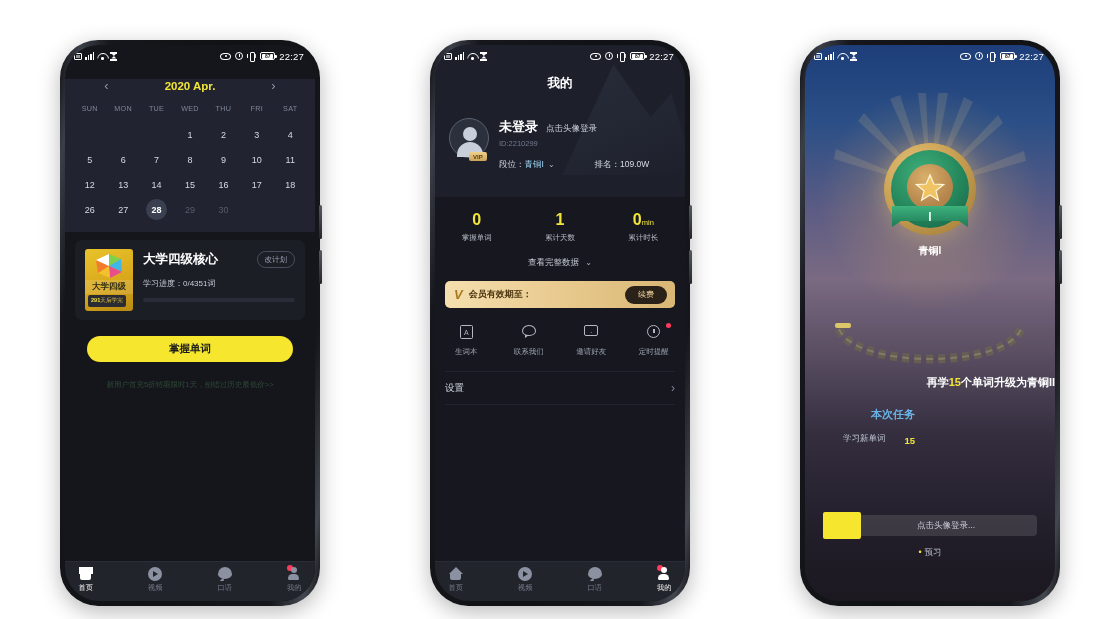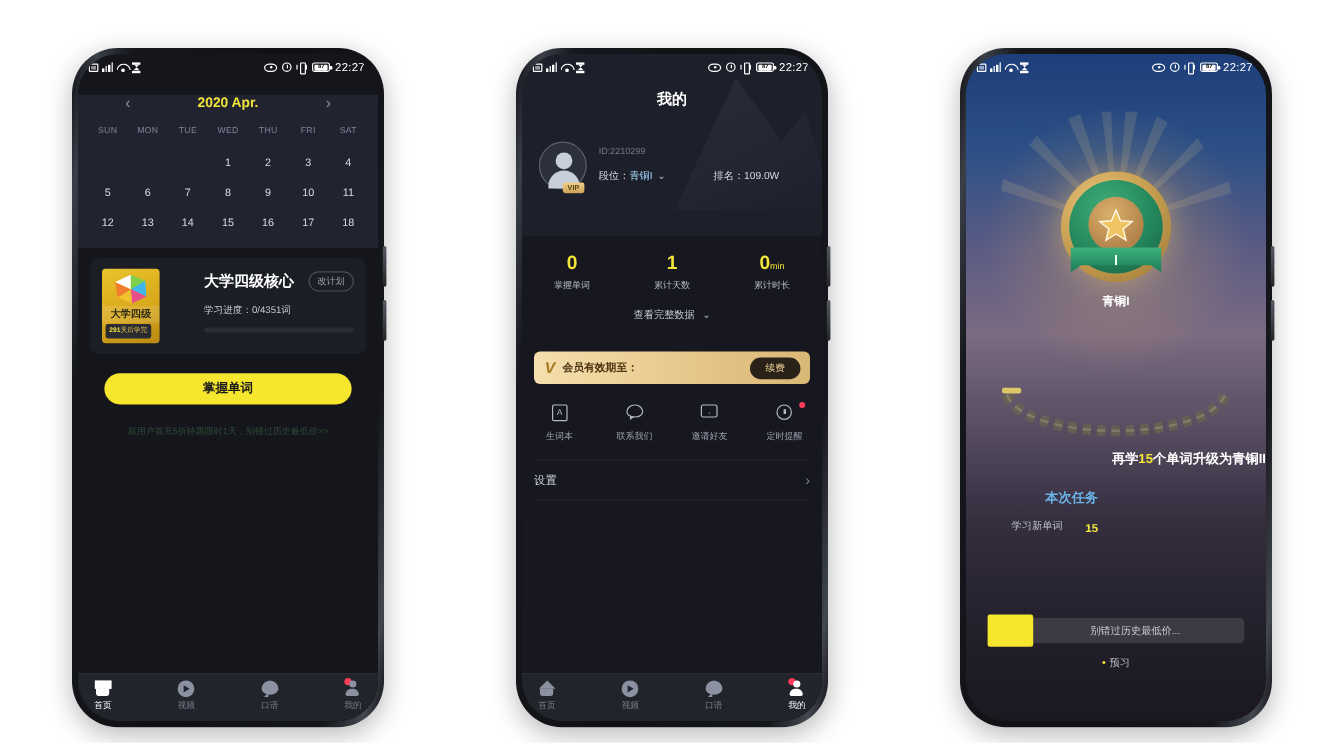--- a/index.html
+++ b/index.html
@@ -91,21 +91,21 @@
   .p1-body { background: #15161c; height: 100%; padding-top: 8px; }
   .bookcard { margin: 0 10px; background:#1c1e26; border-radius:7px; padding:9px 10px; display:flex; gap:10px; }
   .cover { width: 48px; height: 62px; border-radius: 3px; position: relative; overflow: hidden; flex:none;
     background: linear-gradient(160deg,#e8c32b 0%,#d9a81c 55%,#b98a12 100%); }
   .cover .pin { position:absolute; left:9px; top:4px; width:30px; height:26px; }
   .cover .cname { position:absolute; left:0; right:0; top:31px; text-align:center; color:#2e2b14; font-size:8.5px; font-weight:700;
     background: rgba(255,255,255,.12); padding:1px 0; }
   .cover .ctag { position:absolute; left:3px; bottom:4px; background:#2b2c33; color:#e6c64a; font-size:5.6px;
     padding:2px 3px; border-radius:2px; }
   .cover .ctag b { color:#f2e53a; }
-  .book-main { flex:1; min-width:0; padding-top:2px;margin-left:27px; }
+  .book-main { flex:1; min-width:0; padding-top:2px; }
   .book-row1 { display:flex; align-items:center; justify-content:space-between; }
   .book-title { color:#fff; font-size:12.5px; font-weight:700; }
   .chip { border:1px solid #4a4f5e; color:#9aa1b1; font-size:7.5px; border-radius:9px; padding:2.5px 7px; }
   .book-prog { color:#c6cbd6; font-size:8px; margin-top:10px; }
   .prog-track { margin-top:9px; height:4px; border-radius:3px; background:#2a2d37; }
   .startbtn { margin: 16px 22px 0; height:26px; border-radius:13px; background:#f6e62e;
     display:flex; align-items:center; justify-content:center; color:#1a1a1a; font-size:10.5px; font-weight:700; }
   .promo { margin-top:18px; text-align:center; color:#2f4a36; font-size:7.5px; }
 
   
@@ -147,21 +147,21 @@
   .u-id { color:#727a8c; font-size:7.5px; margin-top:3px; }
   .u-line3 { display:flex; gap:40px; margin-top:11px; align-items:center; }
   .u-rank, .u-order { color:#d8dce5; font-size:8.5px; }
   .u-rank b { color:#9fd6f5; font-weight:400; }
   .chev-sm { color:#aeb4c2; font-size:8px; margin-left:4px; }
   .stats { display:flex; padding:14px 0 0; }
   .stat { flex:1; text-align:center; }
   .stat-v { color:#f2e53a; font-size:16px; font-weight:700; }
   .stat-v small { font-size:7.5px; font-weight:400; }
   .stat-l { color:#b7bcc8; font-size:7.5px; margin-top:4px; }
-  .full-data { text-align:center; color:#c3c8d3; font-size:8.5px; padding:14px 0 24px; }
+  .full-data { text-align:center; color:#c3c8d3; font-size:8.5px; padding:14px 0 12px; }
   .vipbar { margin:0 10px; height:27px; border-radius:5px; display:flex; align-items:center;
     justify-content:space-between; padding:0 8px 0 9px;
     background:linear-gradient(90deg,#f5dfae 0%,#e7c88c 55%,#d9b775 100%); }
   .vipbar-left { display:flex; align-items:center; gap:6px; }
   .v-mark { color:#a9791f; font-size:13px; font-weight:700; font-style:italic; }
   .vipbar-txt { color:#4b3410; font-size:9px; font-weight:700; }
   .renew { background:#2a2118; color:#f0d49a; font-size:8px; border-radius:9px; padding:3.5px 13px; }
   .grid4 { display:flex; padding:17px 0 14px; }
   .g-item { flex:1; display:flex; flex-direction:column; align-items:center; gap:7px; position:relative; }
   .g-label { color:#9ba1ae; font-size:7.5px; }
@@ -286,20 +286,31 @@
               </div>
               <div class="cal-row">
                 <div class="cal-cell">12</div>
                 <div class="cal-cell">13</div>
                 <div class="cal-cell">14</div>
                 <div class="cal-cell">15</div>
                 <div class="cal-cell">16</div>
                 <div class="cal-cell">17</div>
                 <div class="cal-cell">18</div>
               </div>
+              <div class="cal-row">
+                <div class="cal-cell">26</div>
+                <div class="cal-cell">27</div>
+                <div class="cal-cell today">
+                  <span>28</span>
+                </div>
+                <div class="cal-cell dim">29</div>
+                <div class="cal-cell dim">30</div>
+                <div class="cal-cell"></div>
+                <div class="cal-cell"></div>
+              </div>
             </div>
         </div>
       </div>
 
       <div class="p1-body">
         <div class="bookcard">
           <div class="cover">
             <svg class="pin" viewBox="0 0 30 26">
               <polygon points="15,1 27,6 15,13" fill="#7fd14a"></polygon>
               <polygon points="27,6 28,19 15,13" fill="#3fb7e8"></polygon>
@@ -389,20 +400,24 @@
         </div>
 
         <div class="p2-title">我的</div>
 
         <div class="p2-user">
           <div style="position:relative">
             <div class="avatar"></div>
             <span class="vip-tag">VIP</span>
           </div>
           <div style="flex:1">
+            <div class="u-line1">
+              <span class="u-name">未登录</span>
+              <span class="u-hint">点击头像登录</span>
+            </div>
             <div class="u-id">ID:2210299</div>
             <div class="u-line3">
               <span class="u-rank">
                 <span>段位：</span><b>青铜I</b><span class="chev-sm">⌄</span>
               </span>
               <span class="u-order">排名：109.0W</span>
             </div>
           </div>
         </div>
       </div>
@@ -566,21 +581,21 @@
           <span class="task-lb">学习新单词</span>
           <span>
             <span class="task-colon">：</span>
             <span class="task-val">15</span>
           </span>
         </div>
       </div>
 
       <div class="p3-loader">
         <div class="loader-sq"></div>
-        <div class="loader-bar">别错过历史最低价...</div>
+        <div class="loader-bar">点击头像登录...</div>
       </div>
 
       <div class="p3-prev">
         <span class="bullet">•</span><span>预习</span>
       </div>
     </div>
   </div>
 
 </div>
 

